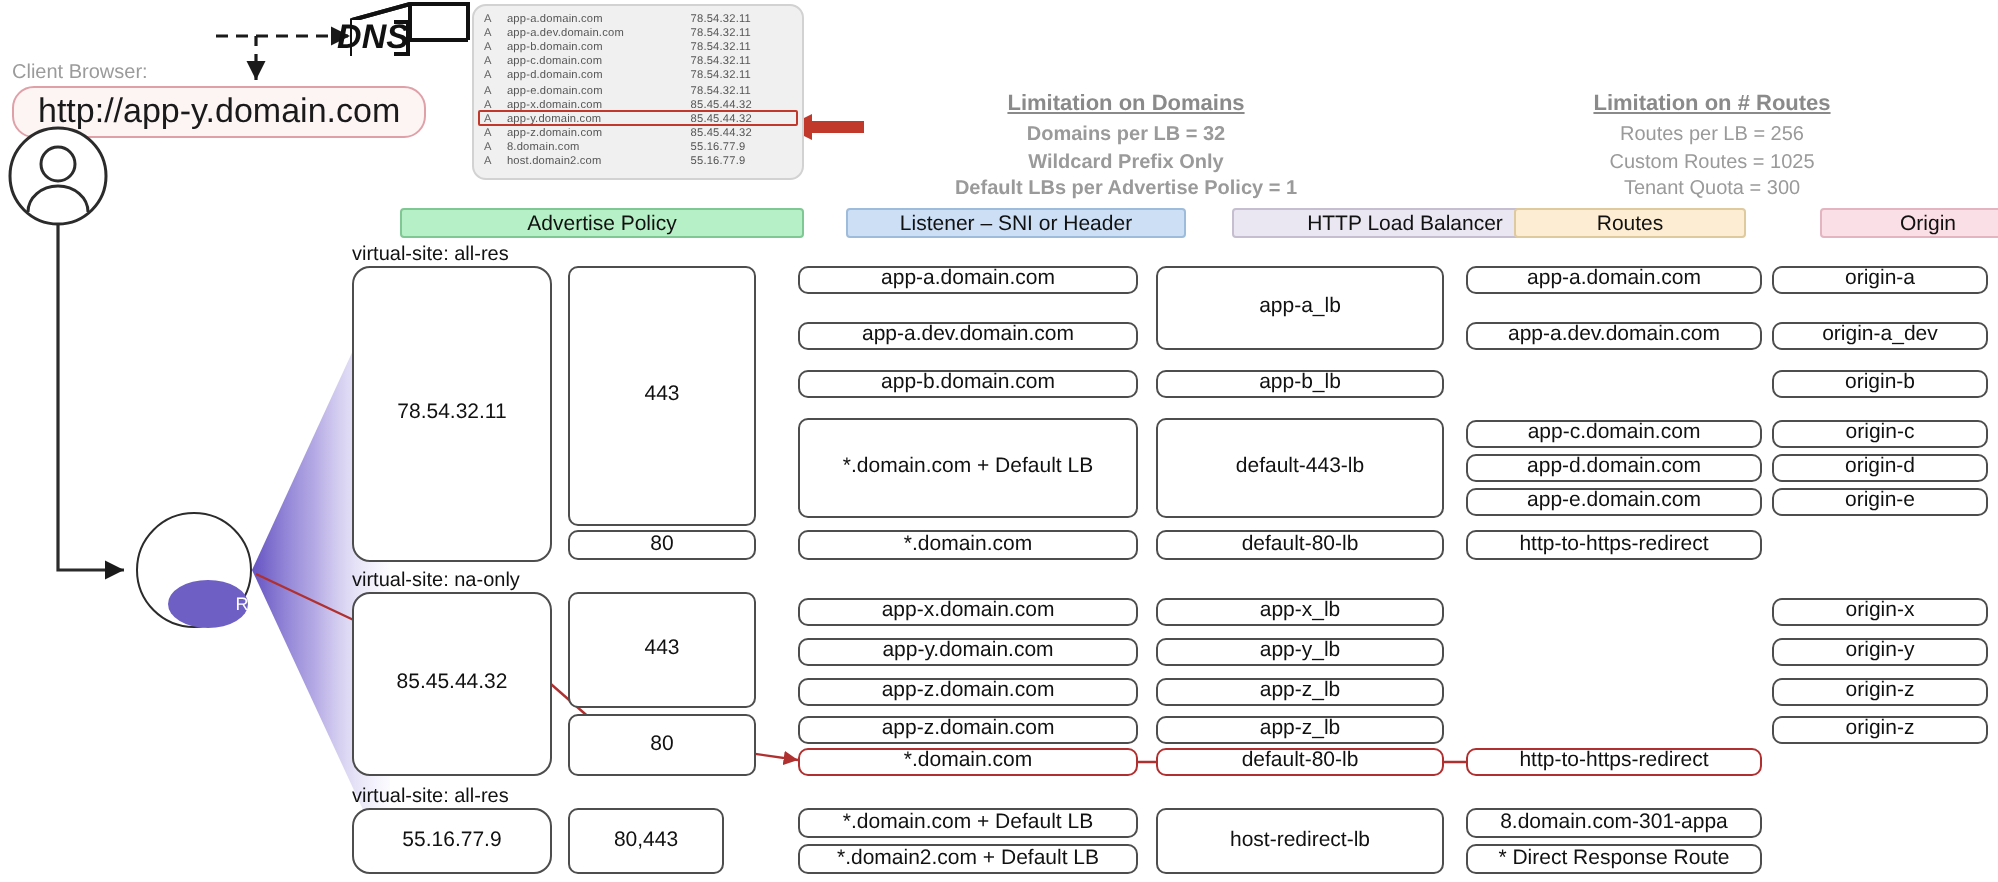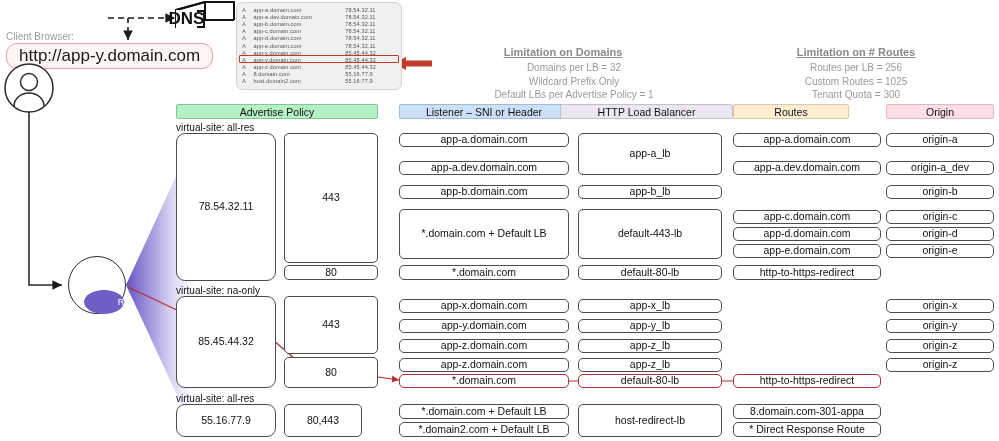--- a/index.html
+++ b/index.html
@@ -40,20 +40,21 @@
     position: absolute;
     height: 15px;
     border: 1px solid #9a9a9a;
     border-radius: 2px;
     display: flex;
     align-items: center;
     justify-content: center;
     font-size: 10.5px;
     color: #111;
     white-space: nowrap;
+    margin-left: 24px;
   }
   .h-adv  { background: #b6f0c6; border-color:#7fc893; }
   .h-lis  { background: #ccdff4; border-color:#9dbbda; }
   .h-lb   { background: #ebe7f2; border-color:#c4bed0; }
   .h-rt   { background: #fdeed3; border-color:#dfc99f; }
   .h-or   { background: #fbdfe6; border-color:#e3b5c1; }
 
   
   .vslabel {
     position: absolute;
@@ -229,21 +230,21 @@
   <div class="cb-label" style="left:6px; top:31px;">Client Browser:</div>
   <div class="urlbox" style="left:6px; top:43px; width:207px; height:26px;">http://app-y.domain.com</div>
   <svg class="ov" style="pointer-events:none;">
     <g>
       <circle cx="29" cy="88" r="24" fill="#fff" stroke="#2b2b2b" stroke-width="1.5"></circle>
       <circle cx="29" cy="82" r="8.5" fill="#fff" stroke="#2b2b2b" stroke-width="1.5"></circle>
       <path d="M14,106 a15,13 0 0,1 30,0" fill="#fff" stroke="#2b2b2b" stroke-width="1.5"></path>
     </g>
   </svg>
 
-  <div class="dns-front" style="left:176px; top:10px; width:21px; height:18px; border:none; font-size:17px;">DNS</div>
+  <div class="dns-front" style="left:176px; top:10px; width:21px; height:18px; border:none; font-size:17px;font-style:italic;">DNS</div>
   <div class="abs" style="left:176px; top:10px; width:29px; height:18px; border:2px solid #111; background:transparent;"></div>
 
   <div class="dns-table" style="left:236px; top:2px; width:166px; height:88px;">
     <div id="dns-rows">
         <div class="dns-row">
           <span class="t">A</span>
           <span class="nm">app-a.domain.com</span>
           <span class="ip">78.54.32.11</span>
         </div>
         <div class="dns-row">
@@ -293,36 +294,36 @@
         </div>
         <div class="dns-row">
           <span class="t">A</span>
           <span class="nm">host.domain2.com</span>
           <span class="ip">55.16.77.9</span>
         </div>
       </div>
   </div>
 
   <div class="lim-title" style="left:418px; top:46px; width:290px;">Limitation on Domains</div>
-  <div class="lim-body" style="left:429px; top:61px; width:290px;">
+  <div class="lim-body" style="left:418px; top:61px; width:290px;font-weight:bold;">
     <div>Domains per LB = 32</div>
     <div>Wildcard Prefix Only</div>
     <div>Default LBs per Advertise Policy = 1</div>
   </div>
 
   <div class="lim-title" style="left:716px; top:46px; width:280px;">Limitation on # Routes</div>
   <div class="lim-body" style="left:716px; top:61px; width:280px;">
     <div>Routes per LB = 256</div>
     <div>Custom Routes = 1025</div>
     <div>Tenant Quota = 300</div>
   </div>
 
   <div class="chead h-adv" style="left:176px; top:104px; width:202px;">Advertise Policy</div>
   <div class="chead h-lis" style="left:399px; top:104px; width:170px;">Listener – SNI or Header</div>
-  <div class="chead h-lb" style="left:560px; top:104px; width:173px;">HTTP Load Balancer</div>
+  <div class="chead h-lb" style="left:592px; top:104px; width:173px;">HTTP Load Balancer</div>
   <div class="chead h-rt" style="left:733px; top:104px; width:116px;">Routes</div>
   <div class="chead h-or" style="left:886px; top:104px; width:108px;">Origin</div>
 
   <div class="vslabel" style="left:176px; top:122px;">virtual-site: all-res</div>
 
   <div class="nbox big" style="left:176px; top:133px; width:100px; height:148px;">78.54.32.11</div>
 
   <div class="nbox" style="left:284px; top:133px; width:94px; height:130px;">443</div>
   <div class="nbox" style="left:284px; top:265px; width:94px; height:15px;">80</div>
 

